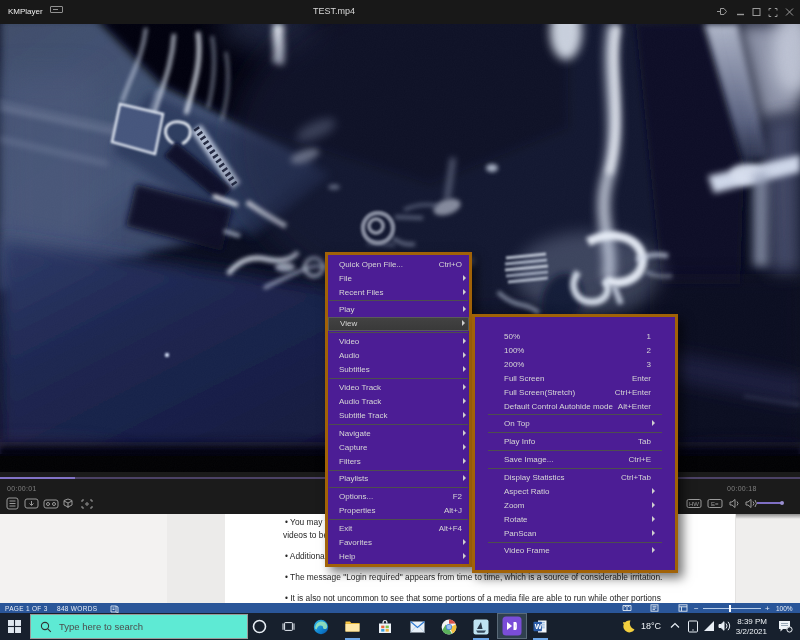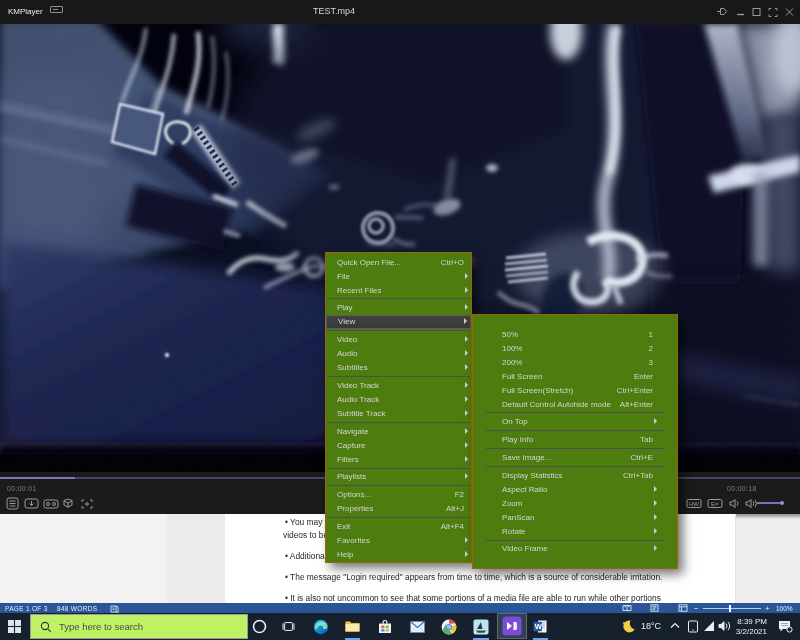--- a/index.html
+++ b/index.html
@@ -17,24 +17,24 @@
 .time{position:absolute;font-size:7px;color:#7f7f7f;letter-spacing:.3px}
 
 .docarea{position:absolute;left:0;top:514px;width:800px;height:89px;background:#efeeed}
 .page-l{position:absolute;left:0;top:0;width:167px;height:89px;background:#f3f2f1;border-right:1px solid #dcdcdc}
 .page-m{position:absolute;left:225px;top:0;width:510px;height:89px;background:#fff;border-right:1px solid #e3e2e1}
 .dtext{position:absolute;font-size:8.4px;color:#262626;white-space:nowrap}
 
 .statusbar{position:absolute;left:0;top:603px;width:800px;height:10px;background:#2a5699;color:#e8eef7;font-size:6.5px}
 
 .taskbar{position:absolute;left:0;top:613px;width:800px;height:27px;background:#17202d}
-.search{position:absolute;left:30px;top:614px;width:218px;height:25px;background:#bef264;border:1px solid #9a9a9a;box-sizing:border-box}
+.search{position:absolute;left:30px;top:614px;width:218px;height:25px;background:#5eead4;border:1px solid #9a9a9a;box-sizing:border-box}
 .search .txt{position:absolute;left:28px;top:6px;font-size:9.5px;color:#4c4c4c}
 
-.menu{position:absolute;background:#4d7c0f;border:1px solid #a16207;box-shadow:5px 5px 10px rgba(0,0,0,.55);z-index:50}
+.menu{position:absolute;background:#4c1d95;border:3px solid #a16207;box-shadow:5px 5px 10px rgba(0,0,0,.55);z-index:50}
 .mi{height:14px;display:flex;align-items:center;color:#d6d6d6;font-size:8px;padding:0 7px 0 11px;white-space:nowrap}
 .mi .sc{margin-left:auto;color:#d4d4d4}
 .mi .ar{margin-left:auto;margin-right:-5px;width:4px;height:7px}
 .mi .ar:after{content:"";display:block;border-left:3.5px solid #cfcfcf;border-top:3px solid transparent;border-bottom:3px solid transparent}
 .mi.hl{background:linear-gradient(#424242,#393939);box-sizing:border-box;border:1px solid #5a5a5a}
 .msep{height:1px;background:#4e4e4e;margin:1.4px 1px}
 .sub .mi{padding-left:17px;padding-right:12px}
 </style></head>
 <body>
 <div class="stage">
@@ -428,19 +428,19 @@
  <div class="msep"></div>
  <div class="mi">On Top<span class="ar"></span></div>
  <div class="msep"></div>
  <div class="mi">Play Info<span class="sc">Tab</span></div>
  <div class="msep"></div>
  <div class="mi">Save Image...<span class="sc">Ctrl+E</span></div>
  <div class="msep"></div>
  <div class="mi">Display Statistics<span class="sc">Ctrl+Tab</span></div>
  <div class="mi">Aspect Ratio<span class="ar"></span></div>
  <div class="mi">Zoom<span class="ar"></span></div>
+ <div class="mi">Rotate<span class="ar"></span></div>
  <div class="mi">PanScan<span class="ar"></span></div>
- <div class="mi">Rotate<span class="ar"></span></div>
  <div class="msep"></div>
  <div class="mi">Video Frame<span class="ar"></span></div>
 </div>
 
 </div>
 
 </body></html>

